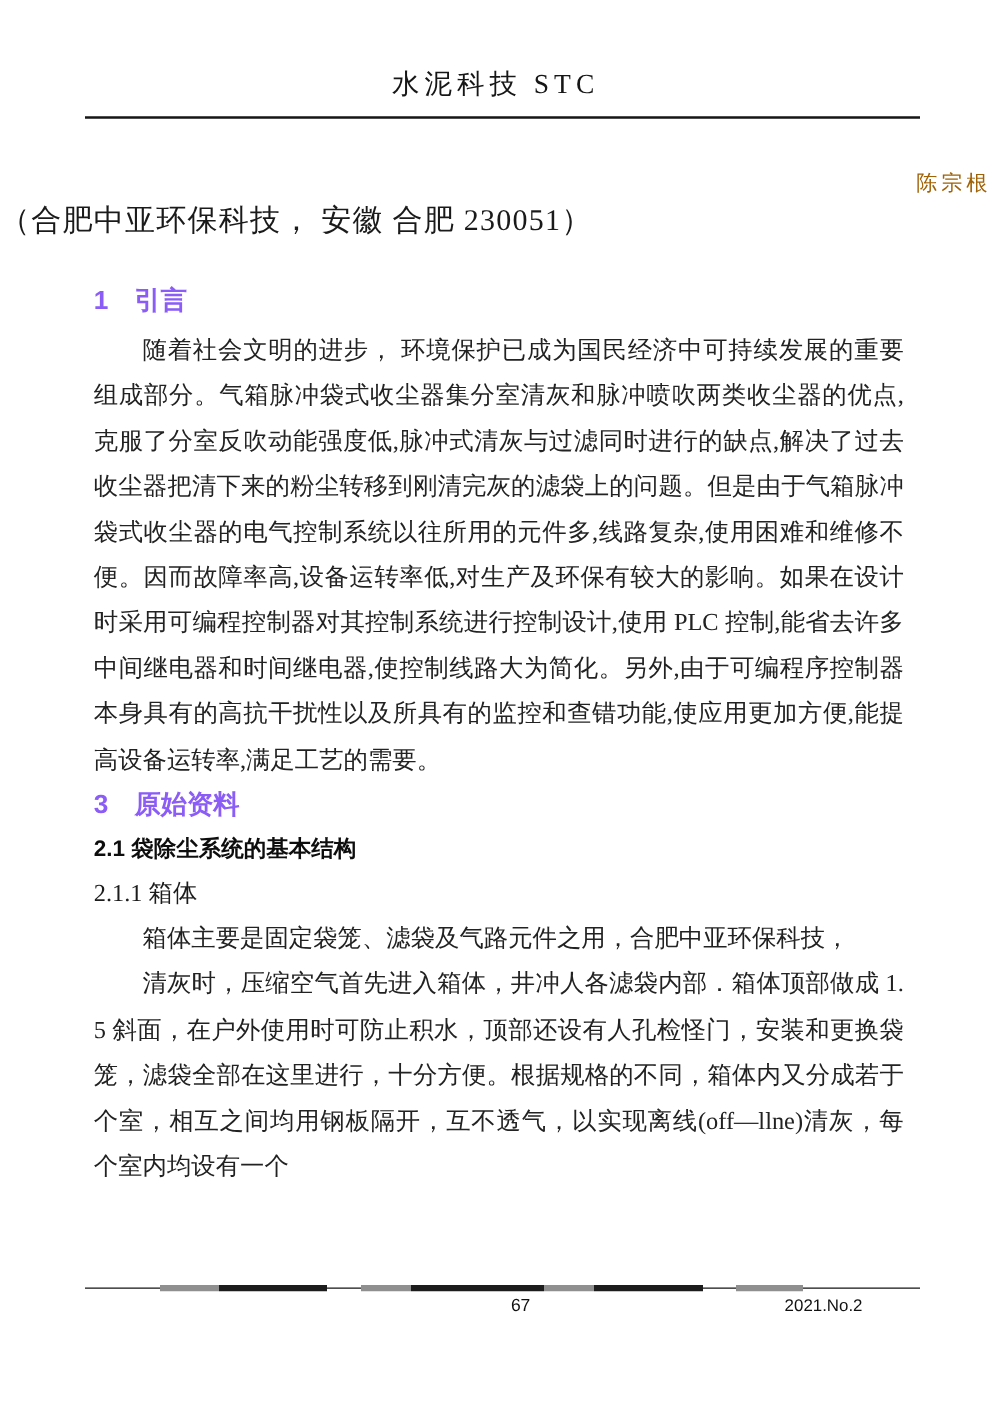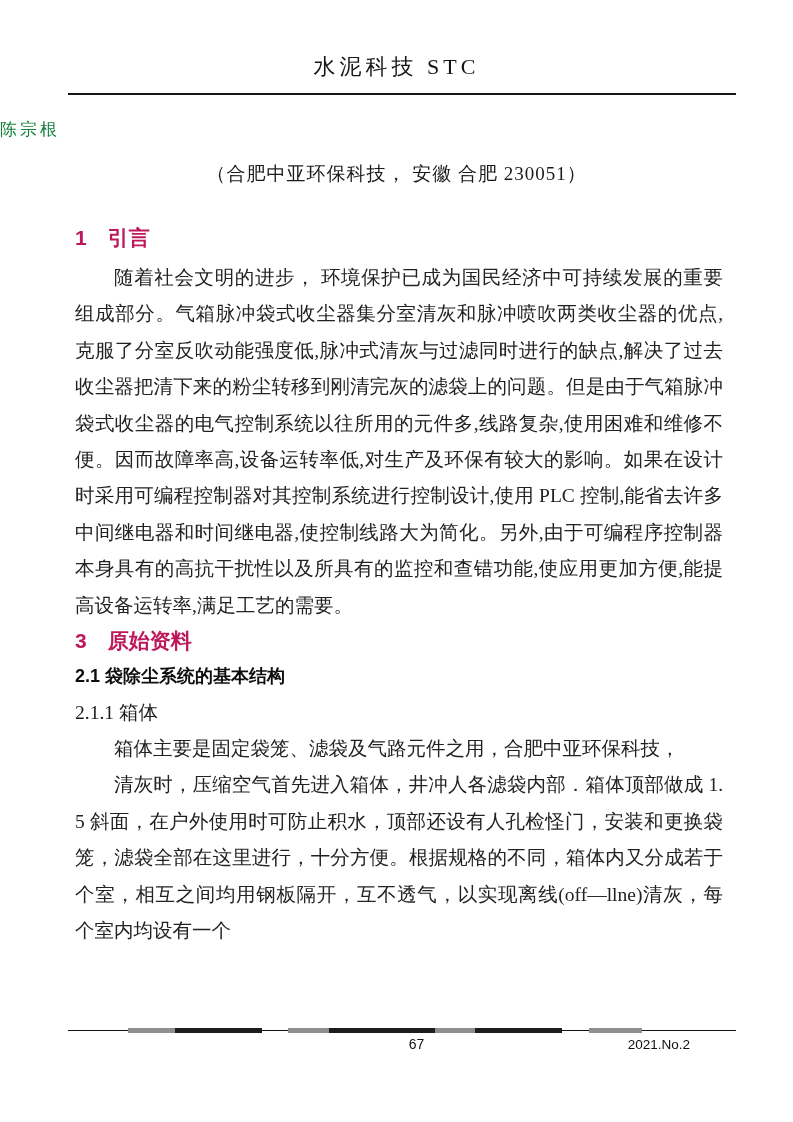--- a/index.html
+++ b/index.html
@@ -37,46 +37,46 @@
     margin: 36px 0 0 0;
     text-align: center;
     font-size: 34px;
     line-height: 46px;
     font-weight: bold;
     letter-spacing: 3px;
     color: #000000;
     font-family: "Liberation Sans", "DejaVu Sans", sans-serif;
   }
   .author {
-    margin-top: 23px;
-    text-align: left;
+    margin-top: 40px;
+    text-align: right;
     font-size: 17px;
     line-height: 24px;
     letter-spacing: 3px;
-    color: #15803d;
+    color: #a16207;
   }
   .affiliation {
-    margin-top: 19px;
-    text-align: center;
-    font-size: 19px;
+    margin-top: 5px;
+    text-align: left;
+    font-size: 24px;
     line-height: 26px;
     letter-spacing: 1px;
     color: #1a1a1a;
   }
   
   .content {
     margin: 0 70px 0 75px; 
   }
   .sec {
     margin: 0;
     margin-top: 36px;
     font-size: 21px;
     line-height: 30px;
     font-weight: bold;
-    color: #be185d;
+    color: #8b5cf6;
     font-family: "Liberation Sans", "DejaVu Sans", sans-serif;
   }
   .sec.second {
     margin-top: 2px;
   }
   .subsec {
     margin: 0;
     margin-top: 6px;
     font-size: 18px;
     line-height: 28px;

